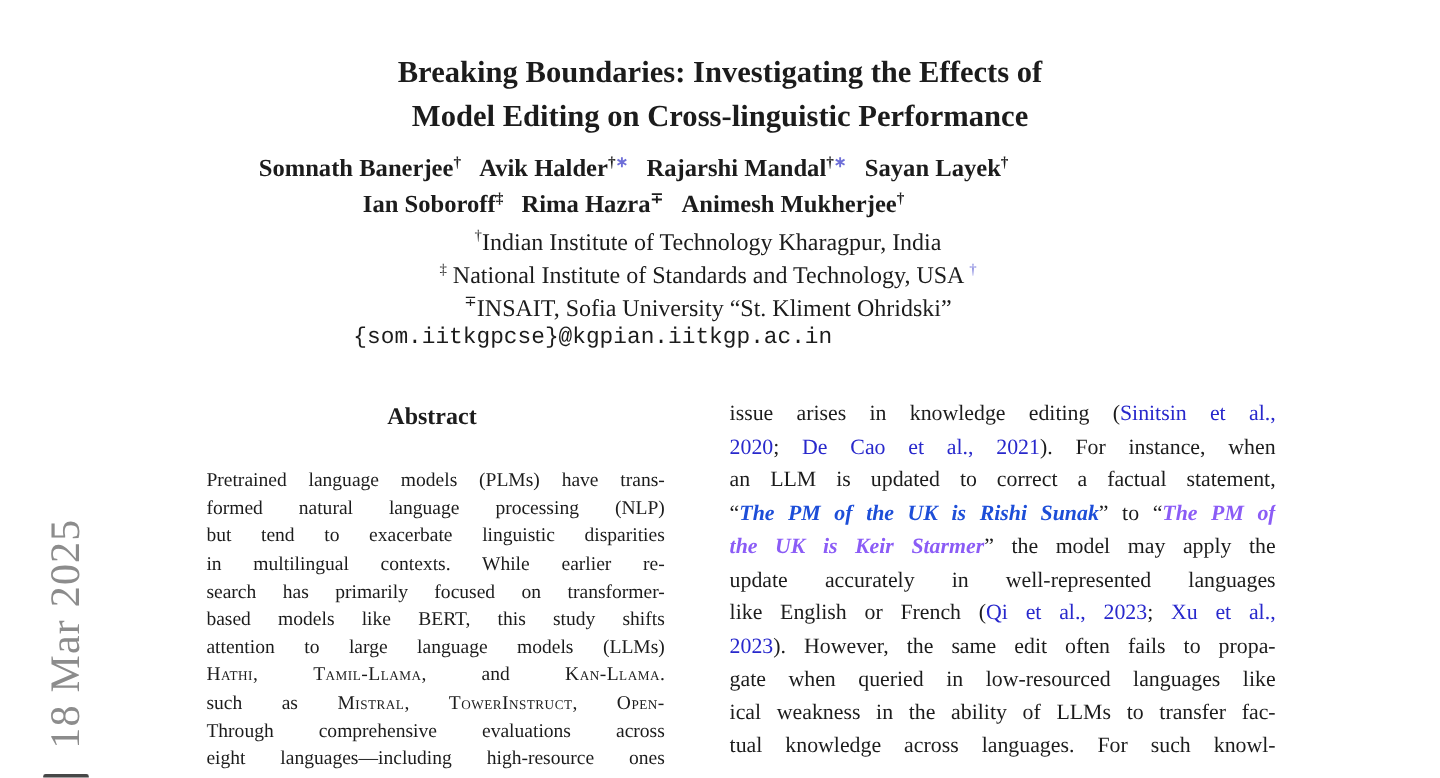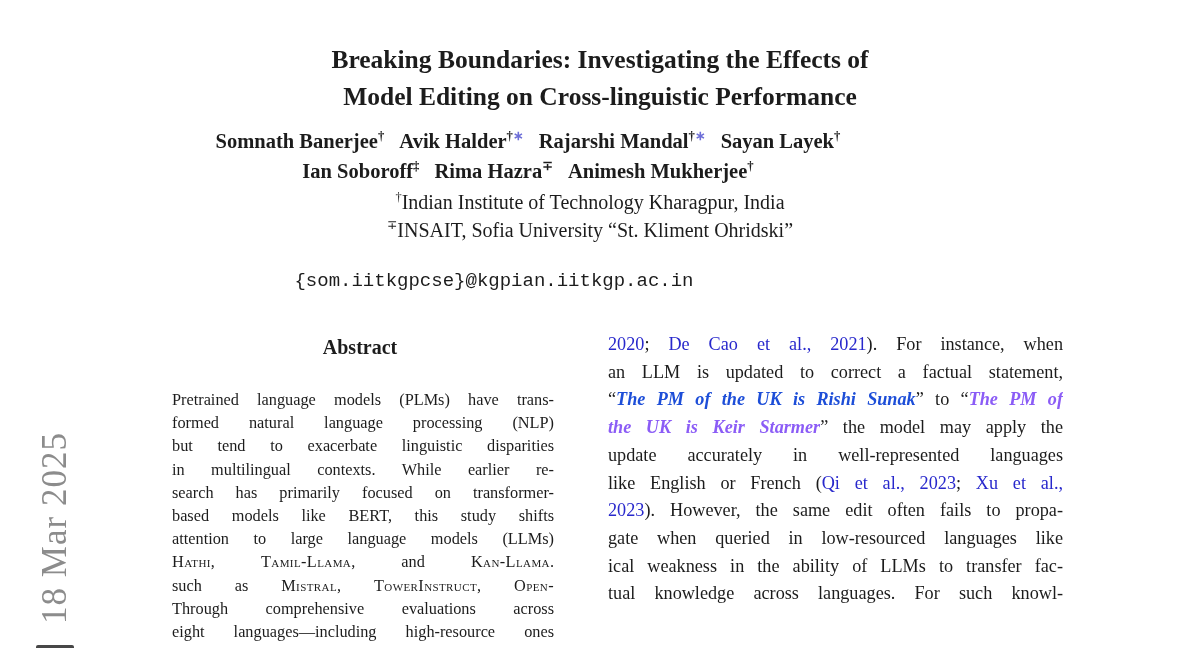--- a/index.html
+++ b/index.html
@@ -124,20 +124,21 @@
     </div>
     <div>
       <span class="author"><span>Ian Soboroff</span><span class="sup">‡</span></span>
       <span class="author"><span>Rima Hazra</span><span class="sup">∓</span></span>
       <span class="author"><span>Animesh Mukherjee</span><span class="sup">†</span></span>
     </div>
   </div>
 
   <div class="affil">
     <div><span class="sup">†</span><span>Indian Institute of Technology Kharagpur, India</span><span class="sup blue"></span></div>
+    <div><span class="sup">‡</span><span> National Institute of Standards and Technology, USA </span><span class="sup blue">†</span></div>
     <div><span class="sup">∓</span><span>INSAIT, Sofia University “St. Kliment Ohridski”</span><span class="sup blue"></span></div>
   </div>
 
   <div class="email">{som.iitkgpcse}@kgpian.iitkgp.ac.in</div>
 
   <div class="abstract-heading">Abstract</div>
   <div class="abstract-body">
       <div class="tline"><span class="seg-n">Pretrained language models (PLMs) have trans-</span></div>
       <div class="tline"><span class="seg-n">formed natural language processing (NLP)</span></div>
       <div class="tline"><span class="seg-n">but tend to exacerbate linguistic disparities</span></div>
@@ -145,20 +146,21 @@
       <div class="tline"><span class="seg-n">search has primarily focused on transformer-</span></div>
       <div class="tline"><span class="seg-n">based models like BERT, this study shifts</span></div>
       <div class="tline"><span class="seg-n">attention to large language models (LLMs)</span></div>
       <div class="tline"><span class="seg-sc">Hathi</span><span class="seg-n">, </span><span class="seg-sc">Tamil-Llama</span><span class="seg-n">, and </span><span class="seg-sc">Kan-Llama</span><span class="seg-n">.</span></div>
       <div class="tline"><span class="seg-n">such as </span><span class="seg-sc">Mistral</span><span class="seg-n">, </span><span class="seg-sc">TowerInstruct</span><span class="seg-n">, </span><span class="seg-sc">Open-</span></div>
       <div class="tline"><span class="seg-n">Through comprehensive evaluations across</span></div>
       <div class="tline"><span class="seg-n">eight languages—including high-resource ones</span></div>
     </div>
 
   <div class="intro-col">
+      <div class="tline"><span class="seg-n">issue arises in knowledge editing (</span><span class="seg-cite">Sinitsin et al.,</span></div>
       <div class="tline"><span class="seg-cite">2020</span><span class="seg-n">; </span><span class="seg-cite">De Cao et al., 2021</span><span class="seg-n">). For instance, when</span></div>
       <div class="tline"><span class="seg-n">an LLM is updated to correct a factual statement,</span></div>
       <div class="tline"><span class="seg-n">“</span><span class="seg-red">The PM of the UK is Rishi Sunak</span><span class="seg-n">” to “</span><span class="seg-teal">The PM of</span></div>
       <div class="tline"><span class="seg-teal">the UK is Keir Starmer</span><span class="seg-n">” the model may apply the</span></div>
       <div class="tline"><span class="seg-n">update accurately in well-represented languages</span></div>
       <div class="tline"><span class="seg-n">like English or French (</span><span class="seg-cite">Qi et al., 2023</span><span class="seg-n">; </span><span class="seg-cite">Xu et al.,</span></div>
       <div class="tline"><span class="seg-cite">2023</span><span class="seg-n">). However, the same edit often fails to propa-</span></div>
       <div class="tline"><span class="seg-n">gate when queried in low-resourced languages like</span></div>
       <div class="tline"><span class="seg-n">ical weakness in the ability of LLMs to transfer fac-</span></div>
       <div class="tline"><span class="seg-n">tual knowledge across languages. For such knowl-</span></div>

